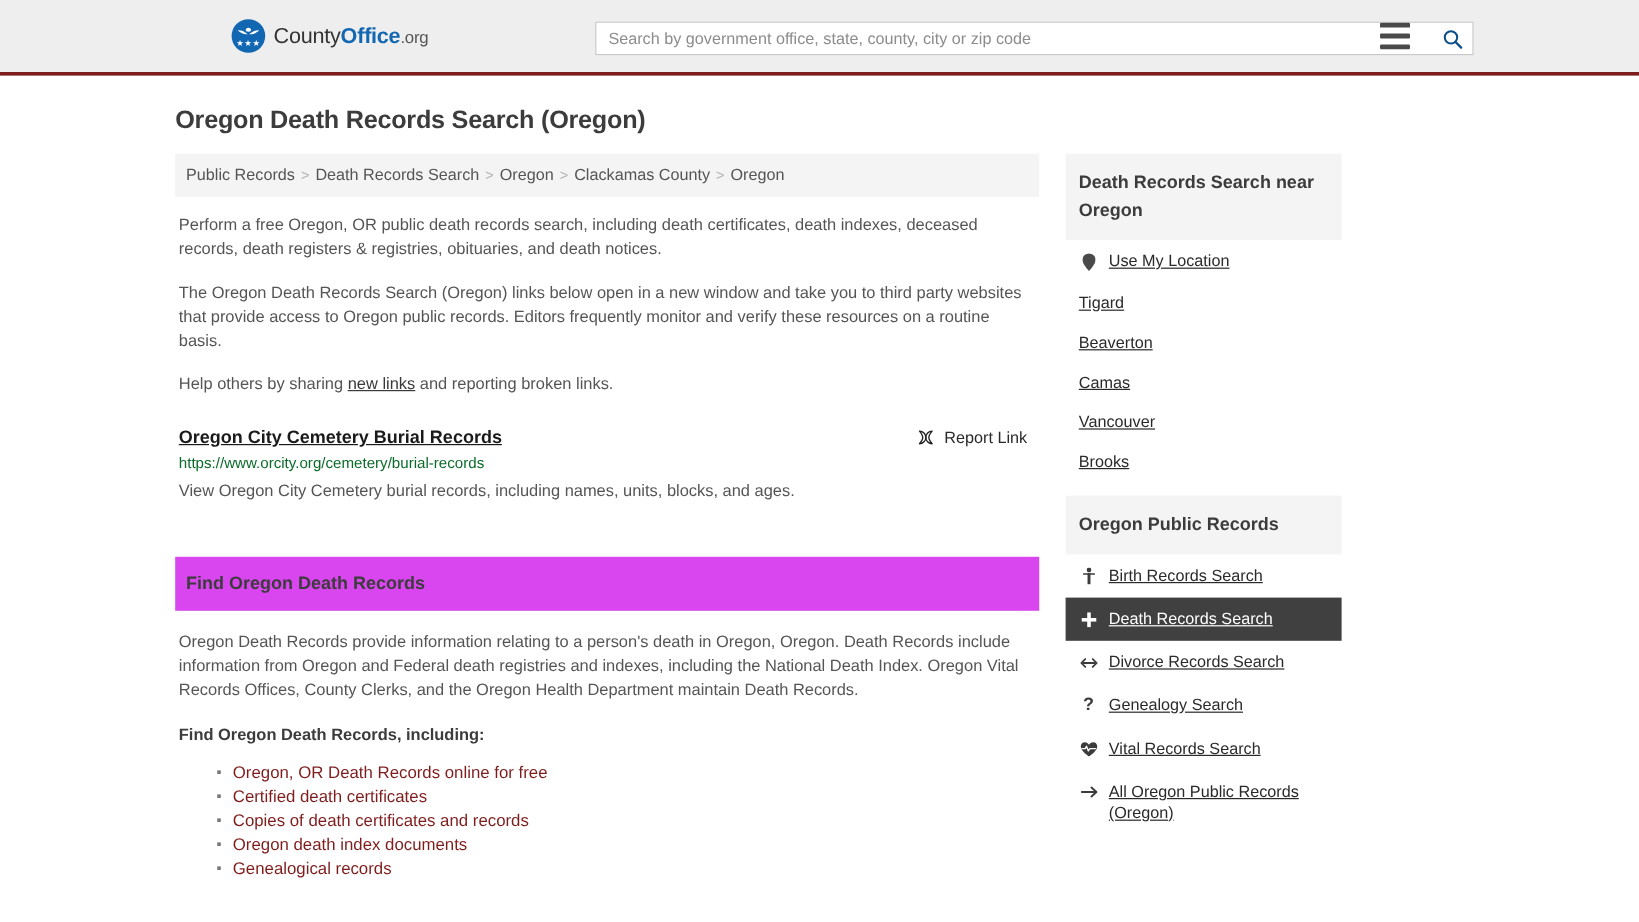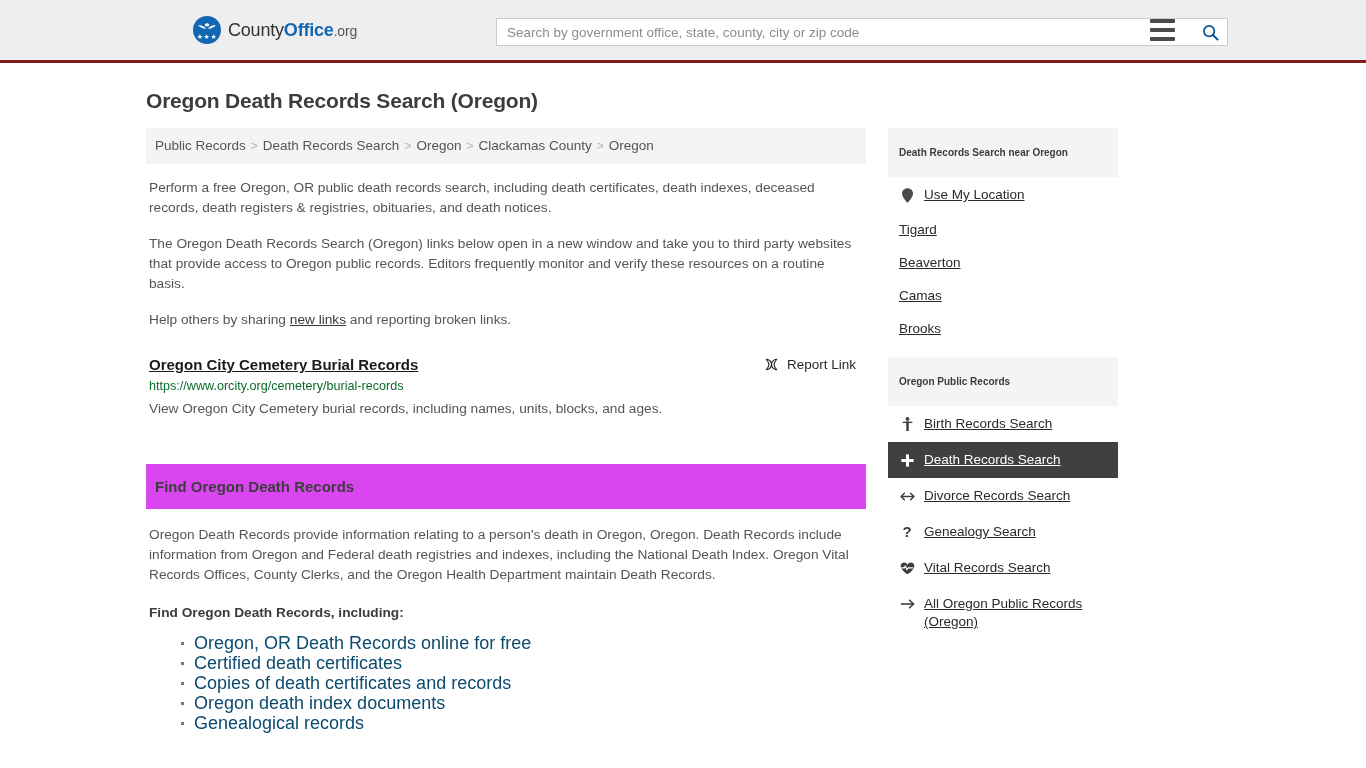--- a/index.html
+++ b/index.html
@@ -225,40 +225,40 @@
     font-weight: bold;
     color: #3c3c3c;
     margin-top: 18px;
   }
   .section-body ul {
     margin: 10px 0 0 0;
     padding-left: 32px;
     list-style: none;
   }
   .section-body li {
-    font-size: 18px;
-    color: #0c4a6e;
+    font-size: 14px;
+    color: #7f1d1d;
     line-height: 20px;
     position: relative;
     padding-left: 13px;
   }
   .section-body li::before {
     content: "";
     position: absolute;
     left: 0; top: 9px;
     width: 3px; height: 3px;
     background: #777;
   }
 
   
   .side-card { margin-bottom: 0; }
   .side-head {
     background: #f4f4f4;
     padding: 13px 12px 13px 11px;
-    font-size: 10px;
+    font-size: 15px;
     font-weight: bold;
     color: #3c3c3c;
     line-height: 23px;
   }
   .side-list { padding: 0; margin: 0; list-style: none; }
   .side-item {
     display: flex;
     align-items: flex-start;
     gap: 9px;
     padding: 9px 10px 9px 11px;
@@ -397,20 +397,23 @@
           <li class="city-item">
             <a href="#">Tigard</a>
           </li>
           <li class="city-item">
             <a href="#">Beaverton</a>
           </li>
           <li class="city-item">
             <a href="#">Camas</a>
           </li>
           <li class="city-item">
+            <a href="#">Vancouver</a>
+          </li>
+          <li class="city-item">
             <a href="#">Brooks</a>
           </li>
         </ul>
       </div>
 
       <div class="gap-12"></div>
 
       <div class="side-card">
         <div class="side-head">Oregon Public Records</div>
         <ul class="side-list">

